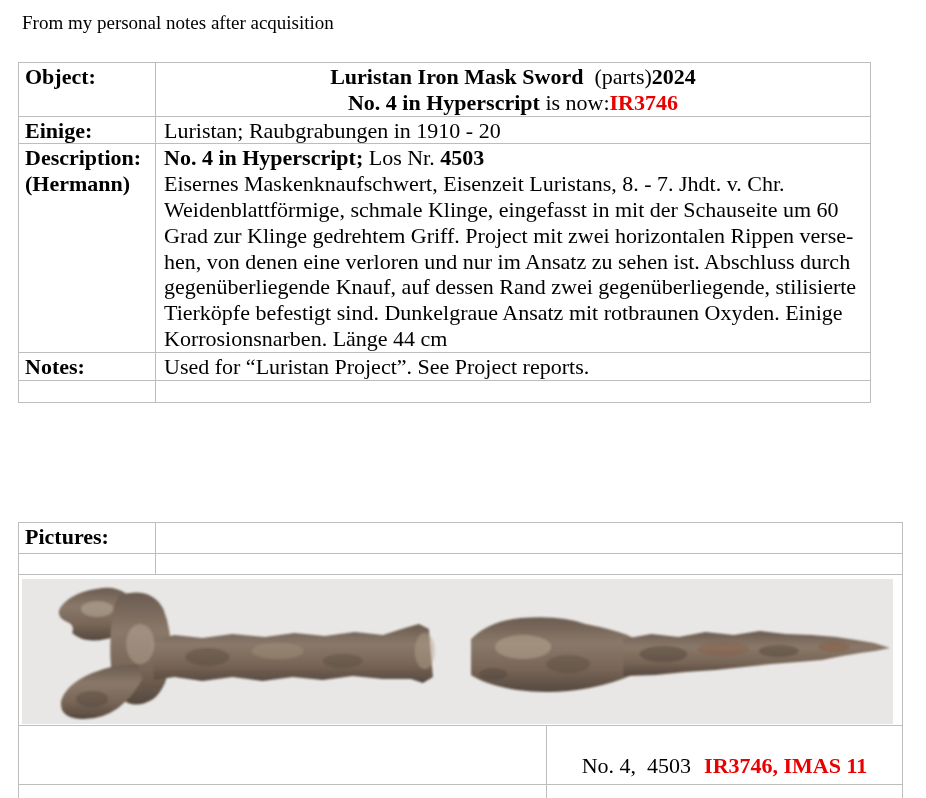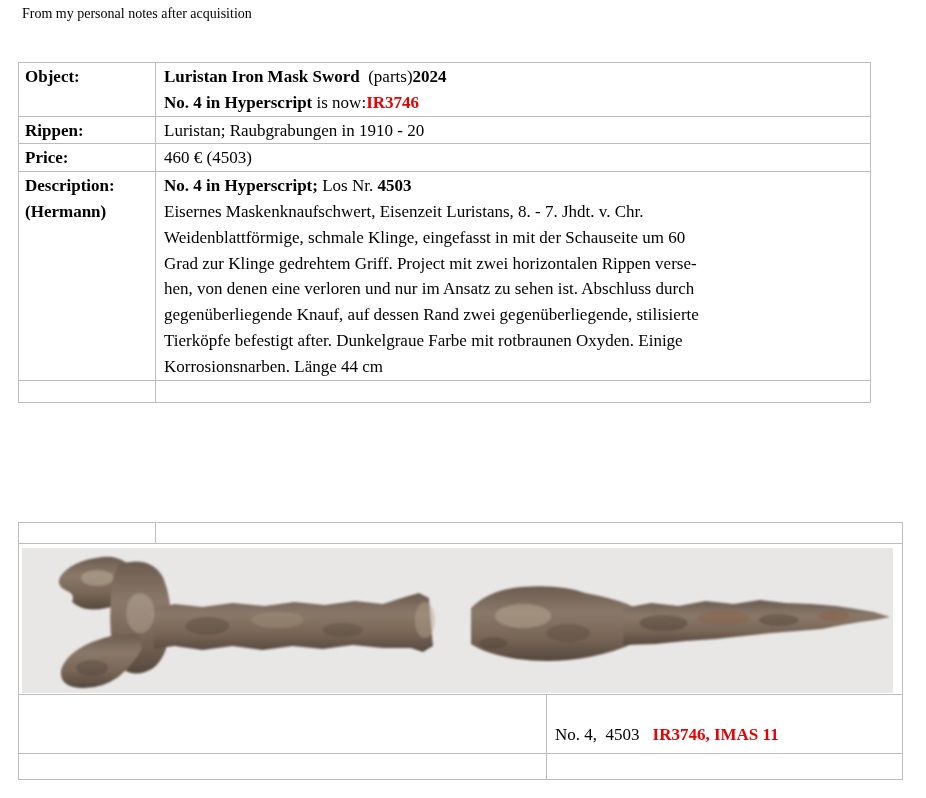--- a/index.html
+++ b/index.html
@@ -1,39 +1,39 @@
 <!DOCTYPE html>
 <html style="--accent_red: #e90000; --border: #bdbdbd; --photo_bg: #e8e7e5; --sword_dark: #5a4c42; --sword_mid: #84725f; --sword_light: #b3a28d;"><head>
 <meta charset="utf-8">
 <style>
   html,body{margin:0;padding:0;}
   body{
     position:relative;width:926px;height:798px;overflow:hidden;background:#fff;
     font-family:"Liberation Serif","DejaVu Serif",serif;color:#000;
   }
-  .intro{position:absolute;left:22px;top:2px;font-size:14px;line-height:24px;}
+  .intro{position:absolute;left:22px;top:11px;font-size:19px;line-height:24px;}
   table{border-collapse:collapse;position:absolute;table-layout:fixed;}
   td{
     border:1px solid var(--border,#bdbdbd);vertical-align:top;
-    font-size:17px;line-height:25.8px;padding:1px 8px 0 8px;overflow:hidden;
+    font-size:22px;line-height:25.8px;padding:1px 8px 0 8px;overflow:hidden;
   }
   td.lbl{font-weight:bold;padding-left:6px;white-space:nowrap;}
   .t1{left:18px;top:62px;width:852px;}
   .t2{left:18px;top:522px;width:884px;}
   .b{font-weight:bold;}
   .red{color:var(--accent_red,#e90000);}
   span{white-space:pre-wrap;}
-  .split{display:flex;justify-content:flex-start;}
+  .split{display:flex;justify-content:center;}
   .t1 .r-empty td{height:20px;}
   .t2 .r-label td{height:29px;}
   .t2 .r-blank td{height:19px;}
   .t2 .r-img td{padding:0;height:150px;}
   .photo{height:145px;margin:4px 9px 0 3px;background:var(--photo_bg,#e8e7e5);}
   .photo svg{display:block;width:100%;height:100%;}
-  .t2 .r-cap td{height:52px;vertical-align:bottom;padding-bottom:5px;}
+  .t2 .r-cap td{height:52px;vertical-align:bottom;padding-bottom:5px;text-align:center;}
   .t2 .r-last td{height:24px;}
   .cap-red{margin-left:13px;}
 </style>
 </head>
 <body>
 
 <div class="intro">From my personal notes after acquisition</div>
 
 <table class="t1">
   <colgroup>
@@ -48,57 +48,61 @@
         <span><span class="b">Luristan Iron Mask Sword</span><span>  (parts)</span></span>
         <span class="b">2024</span>
       </div>
       <div class="split">
         <span><span class="b">No. 4 in Hyperscript</span><span> is now:</span></span>
         <span class="b red">IR3746</span>
       </div>
     </td>
   </tr>
   <tr>
-    <td class="lbl">Rippen:</td>
+    <td class="lbl">Einige:</td>
     <td>Luristan; Raubgrabungen in 1910 - 20</td>
-  </tr>
-  <tr>
-    <td class="lbl">Price:</td>
-    <td>460 € (4503)</td>
   </tr>
   <tr>
     <td class="lbl">
       <div>Description:</div>
       <div>(Hermann)</div>
     </td>
     <td>
       <div><span class="b">No. 4 in Hyperscript;</span><span> Los Nr. </span><span class="b">4503</span></div>
       <div>Eisernes Maskenknaufschwert, Eisenzeit Luristans, 8. - 7. Jhdt. v. Chr.</div>
       <div>Weidenblattförmige, schmale Klinge, eingefasst in mit der Schauseite um 60</div>
       <div>Grad zur Klinge gedrehtem Griff. Project mit zwei horizontalen Rippen verse-</div>
       <div>hen, von denen eine verloren und nur im Ansatz zu sehen ist. Abschluss durch</div>
       <div>gegenüberliegende Knauf, auf dessen Rand zwei gegenüberliegende, stilisierte</div>
-      <div>Tierköpfe befestigt after. Dunkelgraue Farbe mit rotbraunen Oxyden. Einige</div>
+      <div>Tierköpfe befestigt sind. Dunkelgraue Ansatz mit rotbraunen Oxyden. Einige</div>
       <div>Korrosionsnarben. Länge 44 cm</div>
     </td>
+  </tr>
+  <tr>
+    <td class="lbl">Notes:</td>
+    <td>Used for “Luristan Project”. See Project reports.</td>
   </tr>
   <tr class="r-empty">
     <td></td>
     <td></td>
   </tr>
 </tbody>
   </table>
 
 <table class="t2">
   <colgroup>
       <col style="width:137px">
       <col style="width:391px">
       <col style="width:356px">
     </colgroup>
   <tbody>
+      <tr class="r-label">
+    <td class="lbl">Pictures:</td>
+    <td colspan="2"></td>
+  </tr>
   <tr class="r-blank">
     <td></td>
     <td colspan="2"></td>
   </tr>
   <tr class="r-img">
     <td colspan="3">
       <div class="photo">
         <svg viewBox="0 0 869 145" preserveAspectRatio="none">
           <defs>
             <linearGradient id="rust" x1="0" y1="0" x2="0" y2="1">

